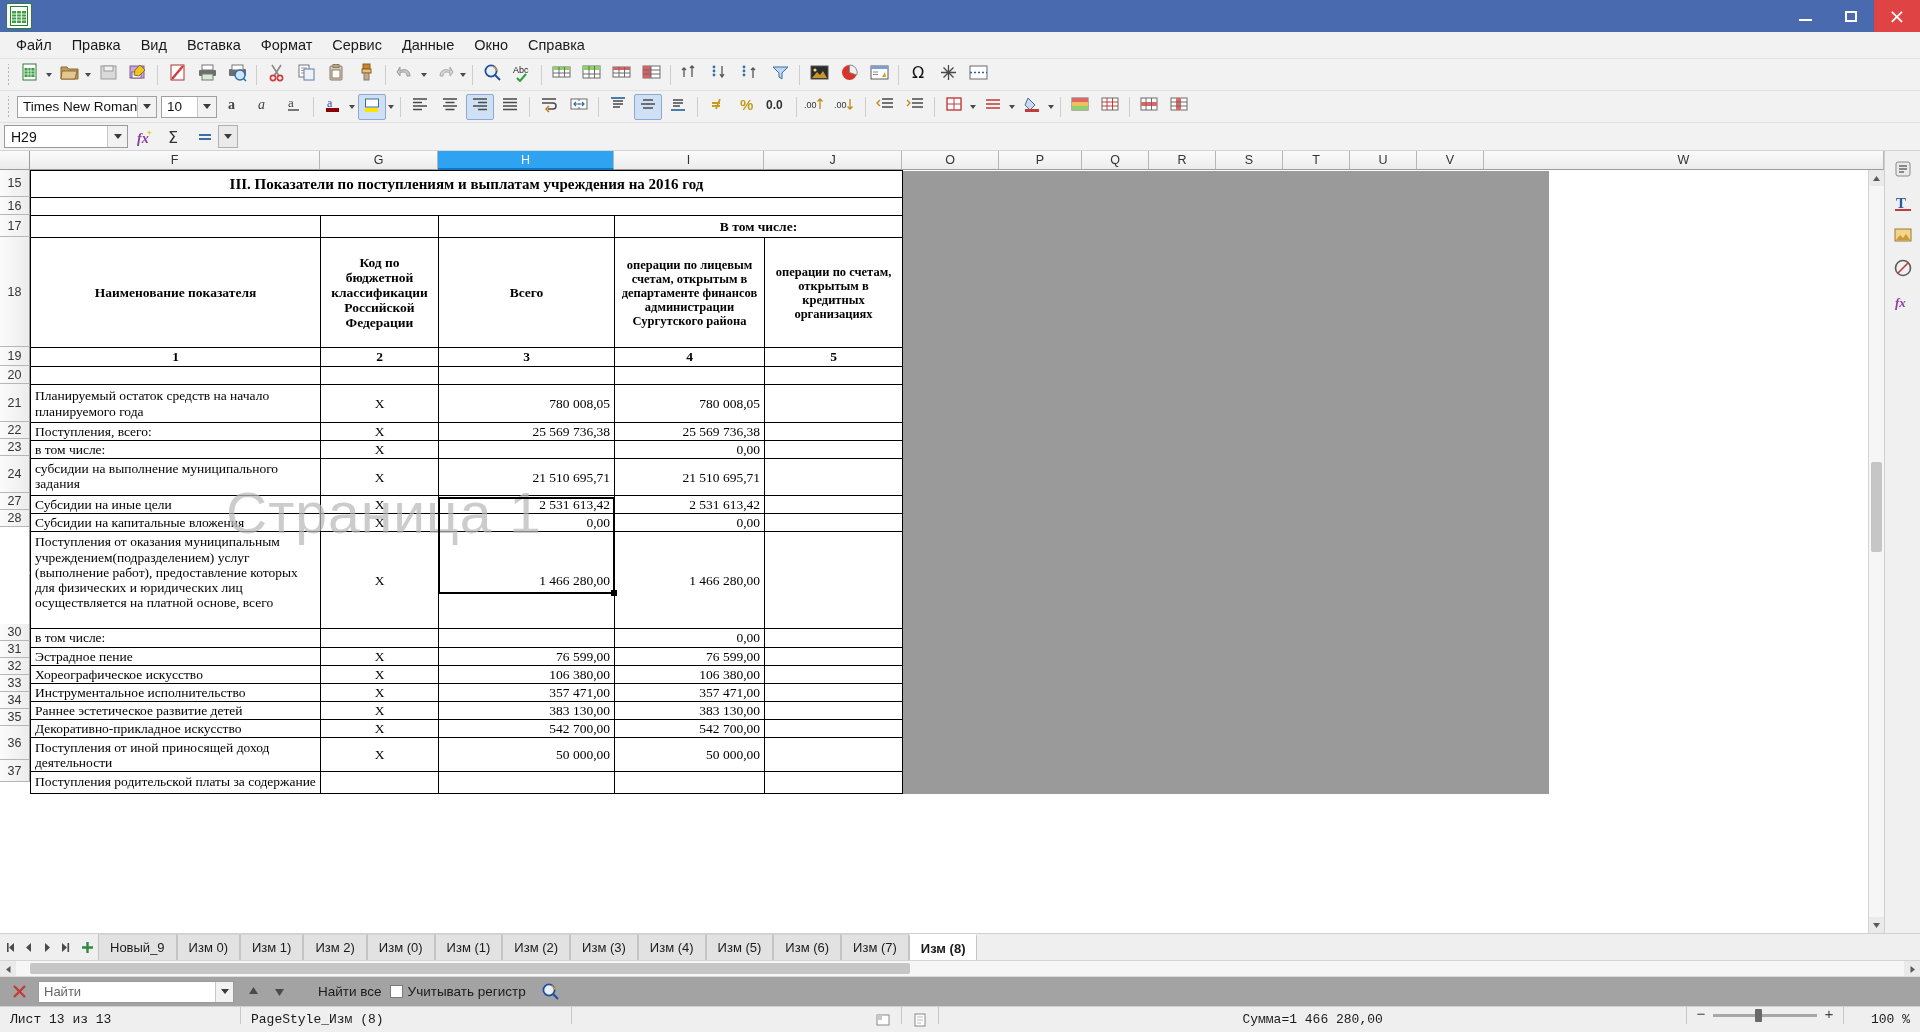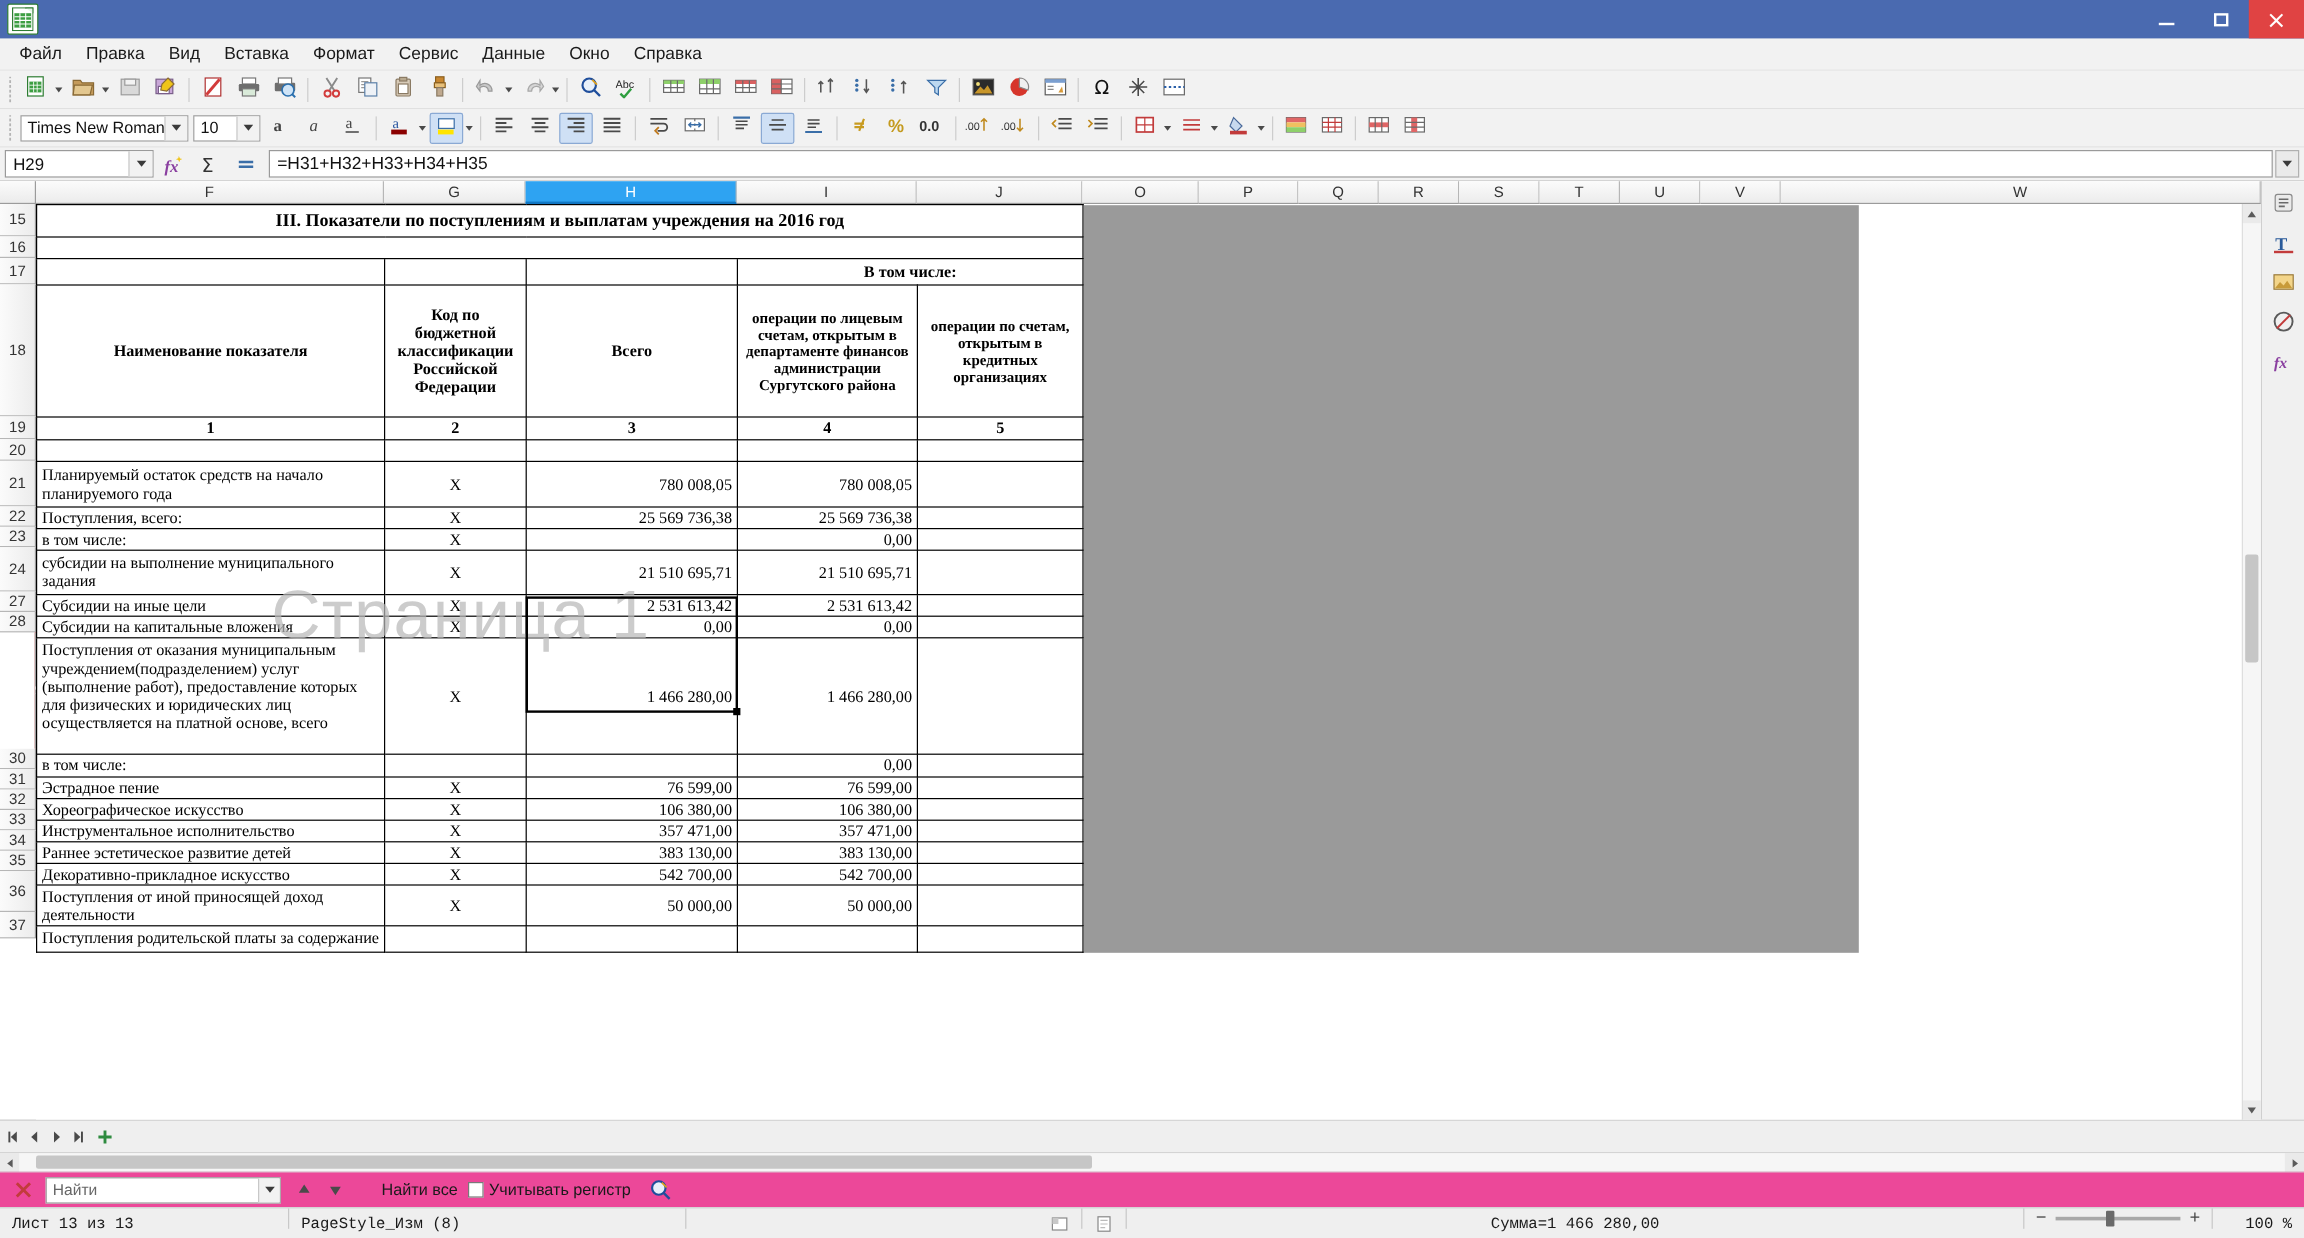--- a/index.html
+++ b/index.html
@@ -277,21 +277,21 @@
     border-left: 1px solid #c4c4c4; border-right: 1px solid #c4c4c4;
     border-top: 1px solid #d6d6d6;
     font-family: "Liberation Sans", sans-serif;
   }
   .stab.active { background: #ffffff; font-weight: bold; border-top: 2px solid #ffffff;}
   .tabspacer { flex: 1; }
 
   
   .findbar {
     height: 30px; flex: 0 0 30px;
-    background: #ec4899;
+    background: #a3a3a3;
     display: flex; align-items: center;
     padding-left: 8px; gap: 8px;
     border-top: 1px solid #dcdcdc;
   }
   .fb-close { width: 22px; display:flex;align-items:center;justify-content:center;}
   .findinput {
     width: 196px; height: 22px; background: #fff;
     border: 1px solid #9a9a9a; display: flex; align-items: center;
   }
   .findinput .txt { flex:1; padding-left: 5px; font-size:13px; color:#666; }
@@ -792,21 +792,20 @@
   <div class="fbbtn">
     <svg width="20" height="20" viewBox="0 0 20 20">
         <text x="3" y="16" font-size="16" font-family="DejaVu Sans, sans-serif" fill="#333">Σ</text>
       </svg>
   </div>
   <div class="fbbtn">
     <svg width="20" height="20" viewBox="0 0 20 20">
         <path d="M4 8h12M4 12h12" stroke="#3a6ea8" stroke-width="2.2"></path>
       </svg>
   </div>
-  <div class="inputline">=H31+H32+H33+H34+H35</div>
   <div class="fb-expand">
       <span class="dcaret"></span>
     </div>
 </div>
 
 <div class="workarea">
   <div class="gridwrap">
 
     <div class="colhdr-row">
       <div class="corner"></div>
@@ -1092,20 +1091,35 @@
           <path d="M2 1 L7 5.5 L2 10 Z" fill="#4a4a4a"></path>
           <rect x="7.5" y="1" width="1.6" height="9" fill="#4a4a4a"></rect>
         </svg>
     </div>
   </div>
   <div class="addsheet">
     <svg width="15" height="15" viewBox="0 0 15 15">
         <path d="M7.5 2v11M2 7.5h11" stroke="#2e8b3f" stroke-width="2.4"></path>
       </svg>
   </div>
+  <div class="stabs">
+    <div class="stab">Новый_9</div>
+    <div class="stab">Изм 0)</div>
+    <div class="stab">Изм 1)</div>
+    <div class="stab">Изм 2)</div>
+    <div class="stab">Изм (0)</div>
+    <div class="stab">Изм (1)</div>
+    <div class="stab">Изм (2)</div>
+    <div class="stab">Изм (3)</div>
+    <div class="stab">Изм (4)</div>
+    <div class="stab">Изм (5)</div>
+    <div class="stab">Изм (6)</div>
+    <div class="stab">Изм (7)</div>
+    <div class="stab active">Изм (8)</div>
+  </div>
   <div class="tabspacer"></div>
 </div>
 
 <div class="hsb-row">
   <div class="sb-arrow" style="width:16px">
     <svg width="9" height="9" viewBox="0 0 9 9">
         <path d="M6.5 1 L2 4.5 L6.5 8 Z" fill="#5a5a5a"></path>
       </svg>
   </div>
   <div class="hsb-track">

